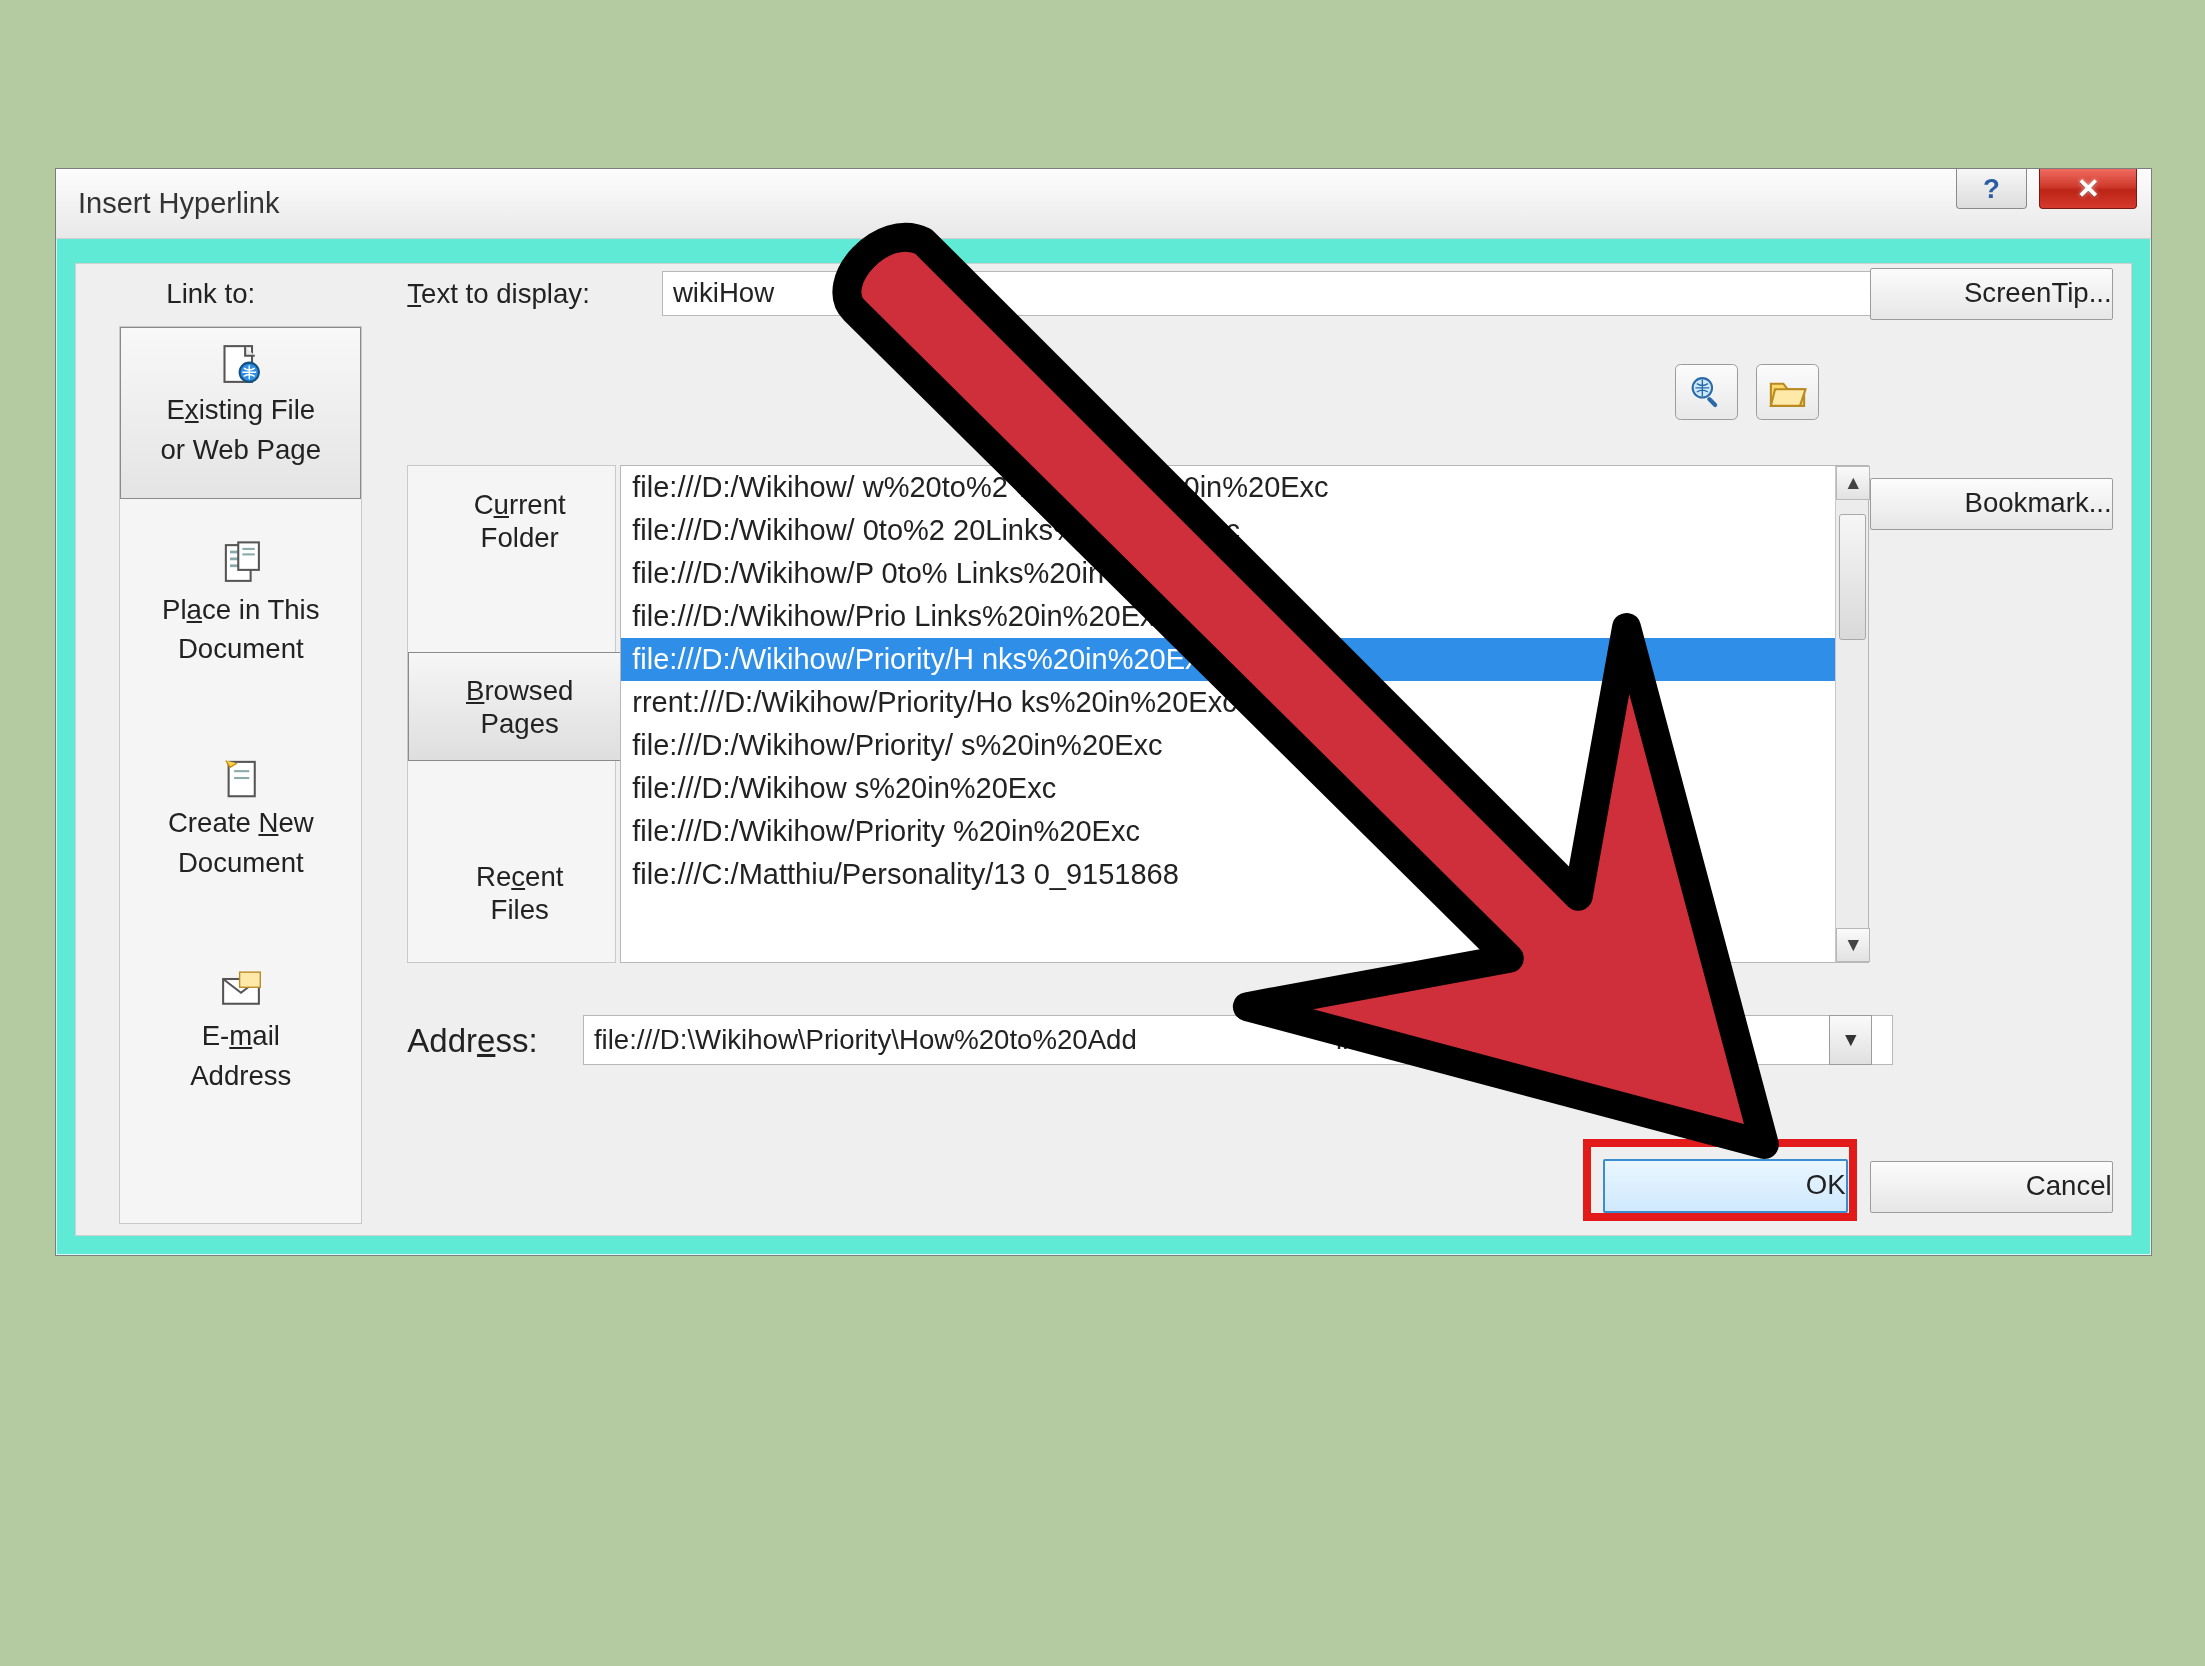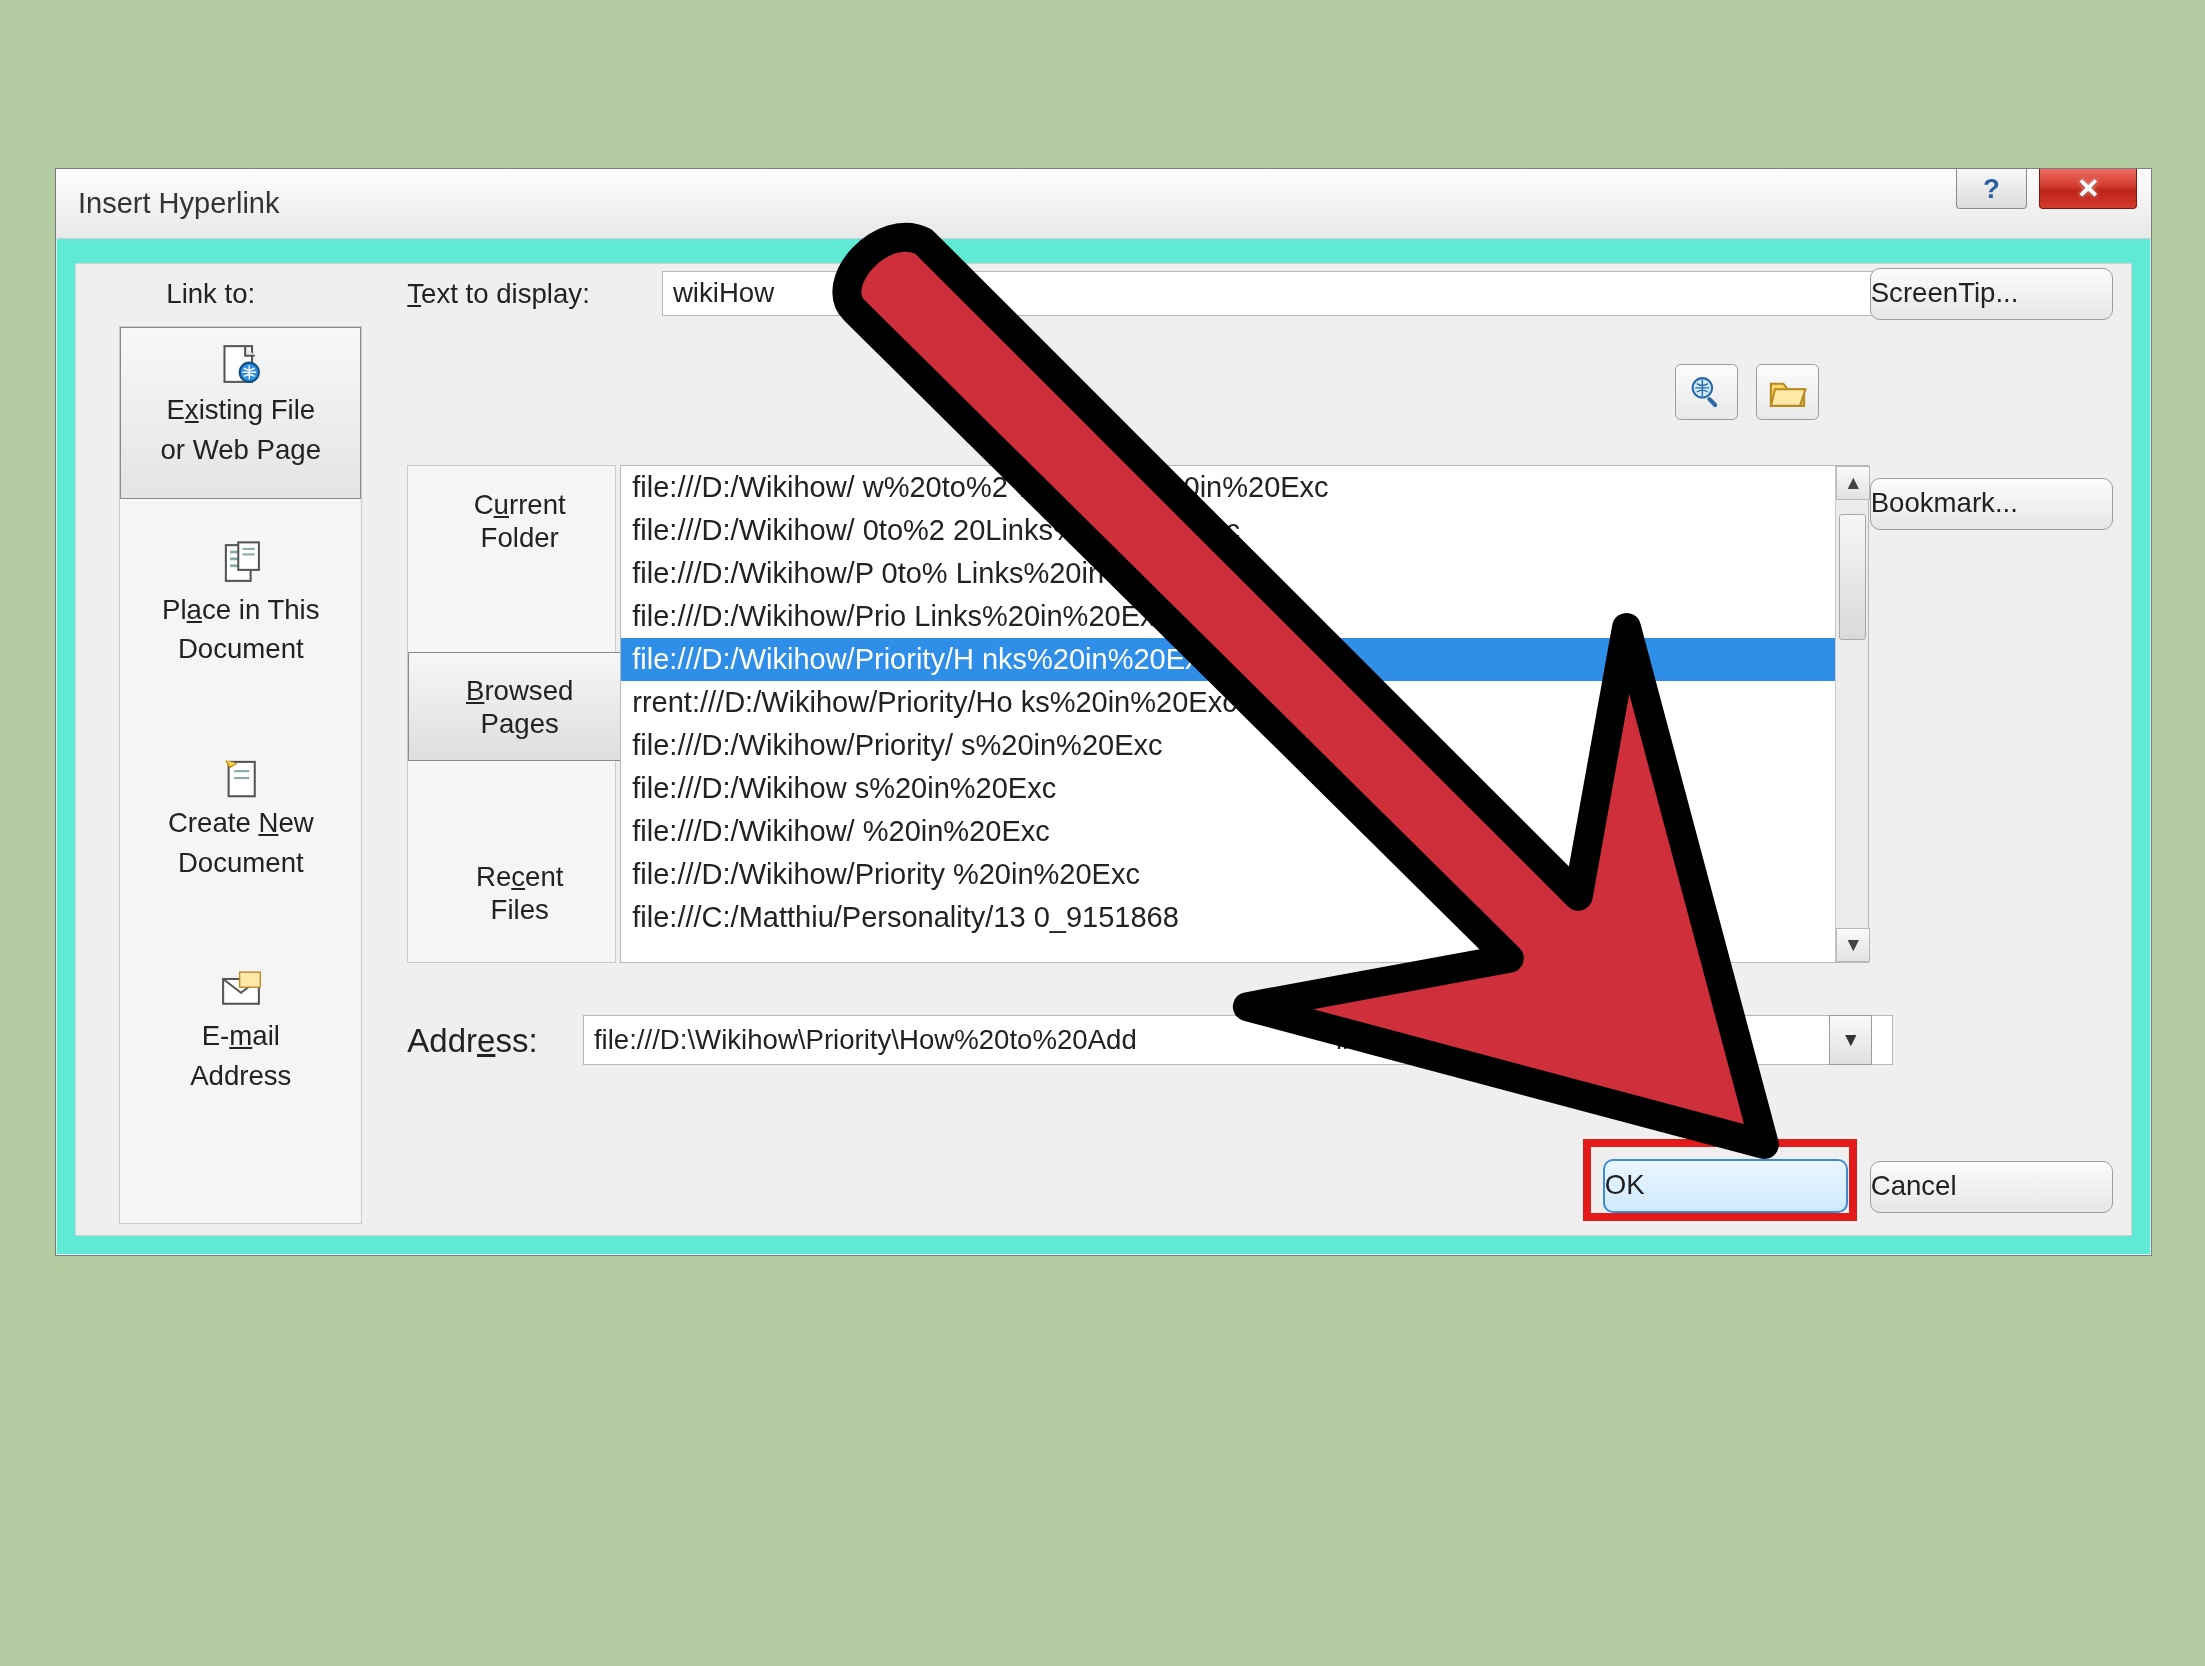--- a/index.html
+++ b/index.html
@@ -135,24 +135,24 @@
     border: 1.4px solid #b7b7b7;
     font-size: 27.6px;
     padding: 0 9.6px;
     color: #222;
   }
   .btn {
     position: absolute;
     height: 50px;
     background: linear-gradient(#fcfcfc, #e6e6e6);
     border: 1.4px solid #9c9c9c;
-    border-radius: 10px;
-    font-size: 27.6px;
-    color: #222;
-    text-align: left;
+    border-radius: 2px;
+    font-size: 27.6px;
+    color: #222;
+    text-align: right;
     line-height: 47px;
   }
   .screentip-btn { right: 18px; top: 4.1px; width: 241px; }
   .bookmark-btn { right: 18px; top: 214px; width: 241px; }
 
   
   .lookin-icons {
     position: absolute;
     left: 1599px; top: 100px;
     display: flex; gap: 18px;
@@ -412,21 +412,20 @@
     <div class="file-list-wrap">
       <div class="file-list" id="file-list">
           <div class="file-row">file:///D:/Wikihow/                       w%20to%2            %20Links%20in%20Exc</div>
           <div class="file-row">file:///D:/Wikihow/                         0to%2                 20Links%20in%20Exc</div>
           <div class="file-row">file:///D:/Wikihow/P                           0to%                    Links%20in%20Exc</div>
           <div class="file-row">file:///D:/Wikihow/Prio                                                    Links%20in%20Exc</div>
           <div class="file-row selected">file:///D:/Wikihow/Priority/H                                            nks%20in%20Ex</div>
           <div class="file-row">rrent:///D:/Wikihow/Priority/Ho                                          ks%20in%20Exc</div>
           <div class="file-row">file:///D:/Wikihow/Priority/                                              s%20in%20Exc</div>
           <div class="file-row">file:///D:/Wikihow                                                             s%20in%20Exc</div>
-          <div class="file-row">file:///D:/Wikihow/                                                           %20in%20Exc</div>
           <div class="file-row">file:///D:/Wikihow/Priority                                                %20in%20Exc</div>
           <div class="file-row">file:///C:/Matthiu/Personality/13                                     0_9151868</div>
         </div>
       <div class="vscroll">
         <div class="arrow up">▲</div>
         <div class="thumb"></div>
         <div class="arrow down">▼</div>
       </div>
     </div>
 

